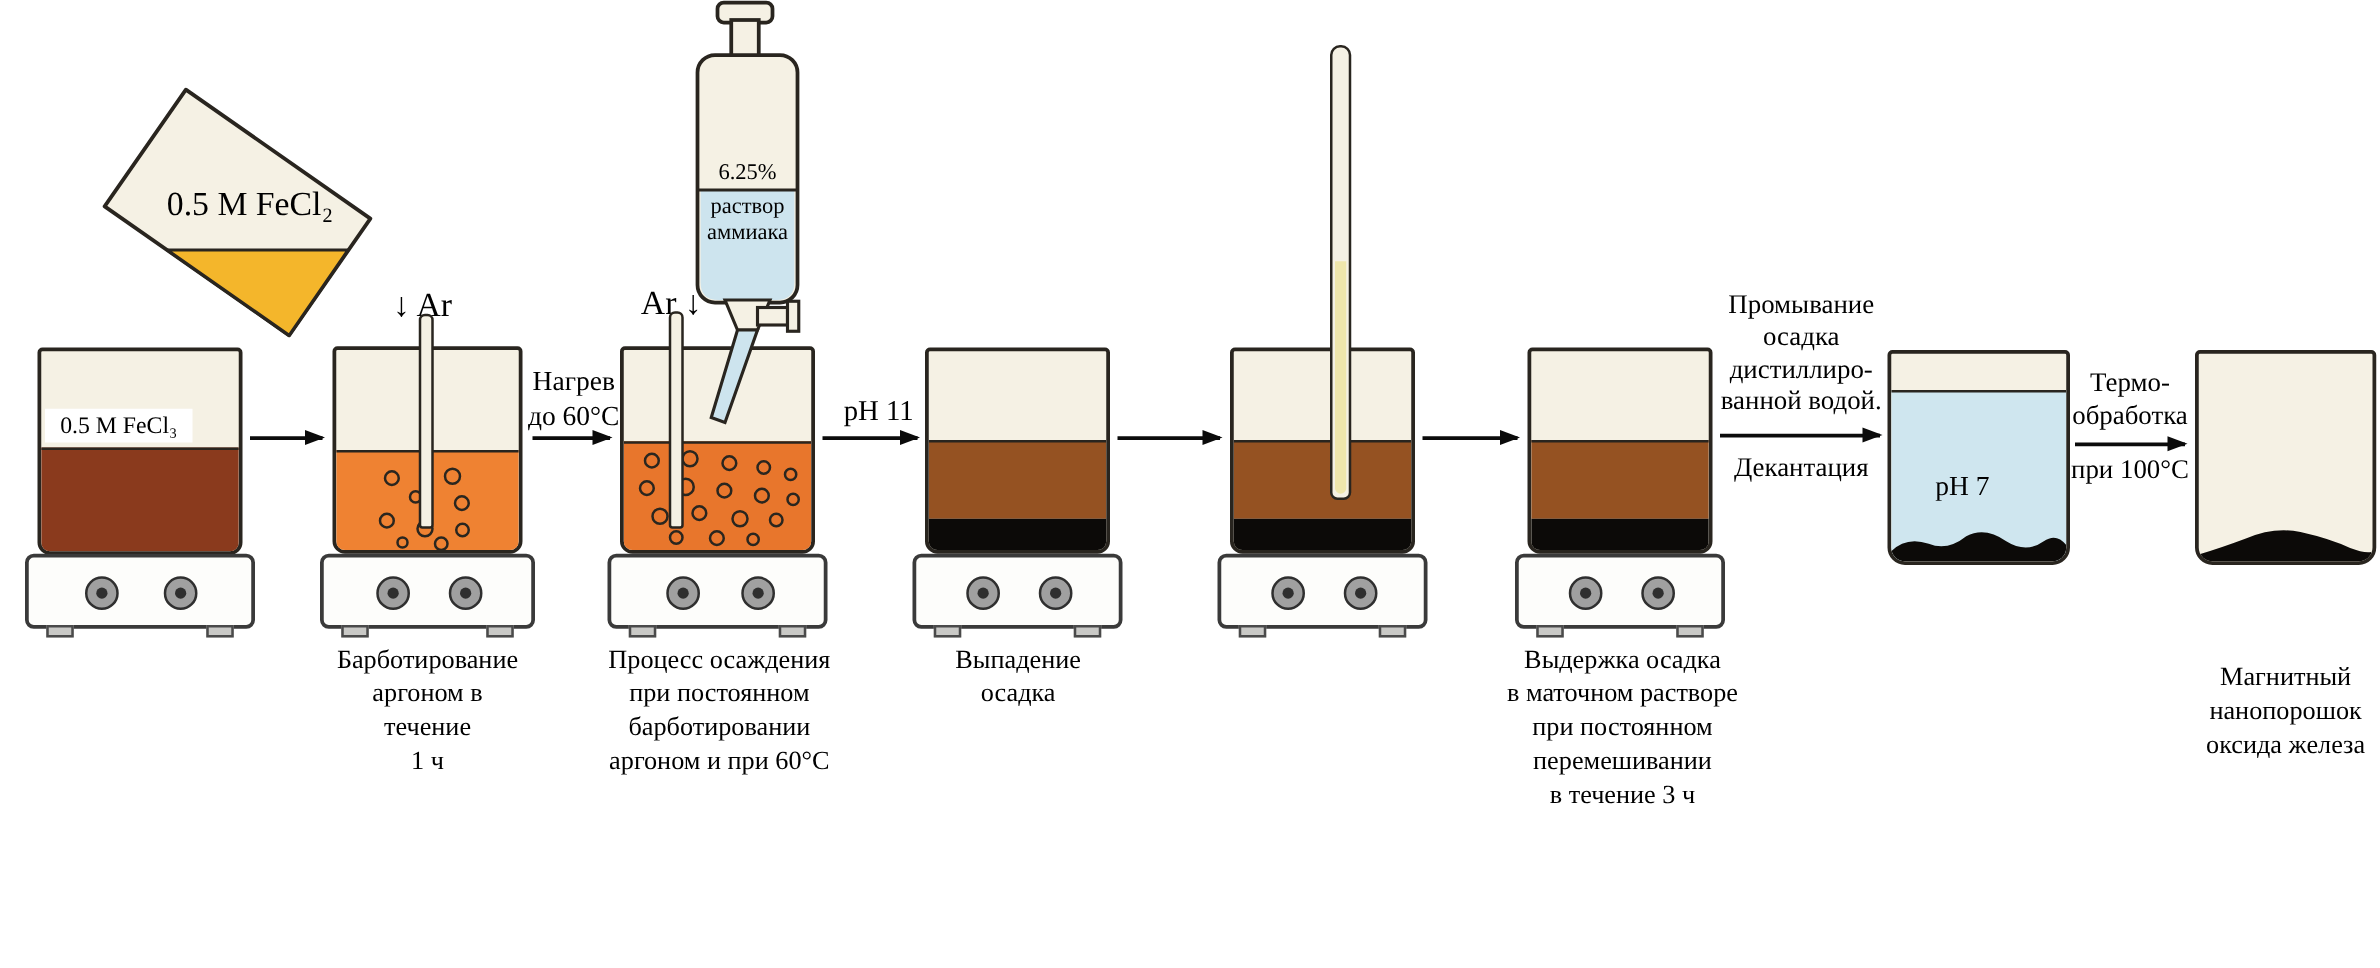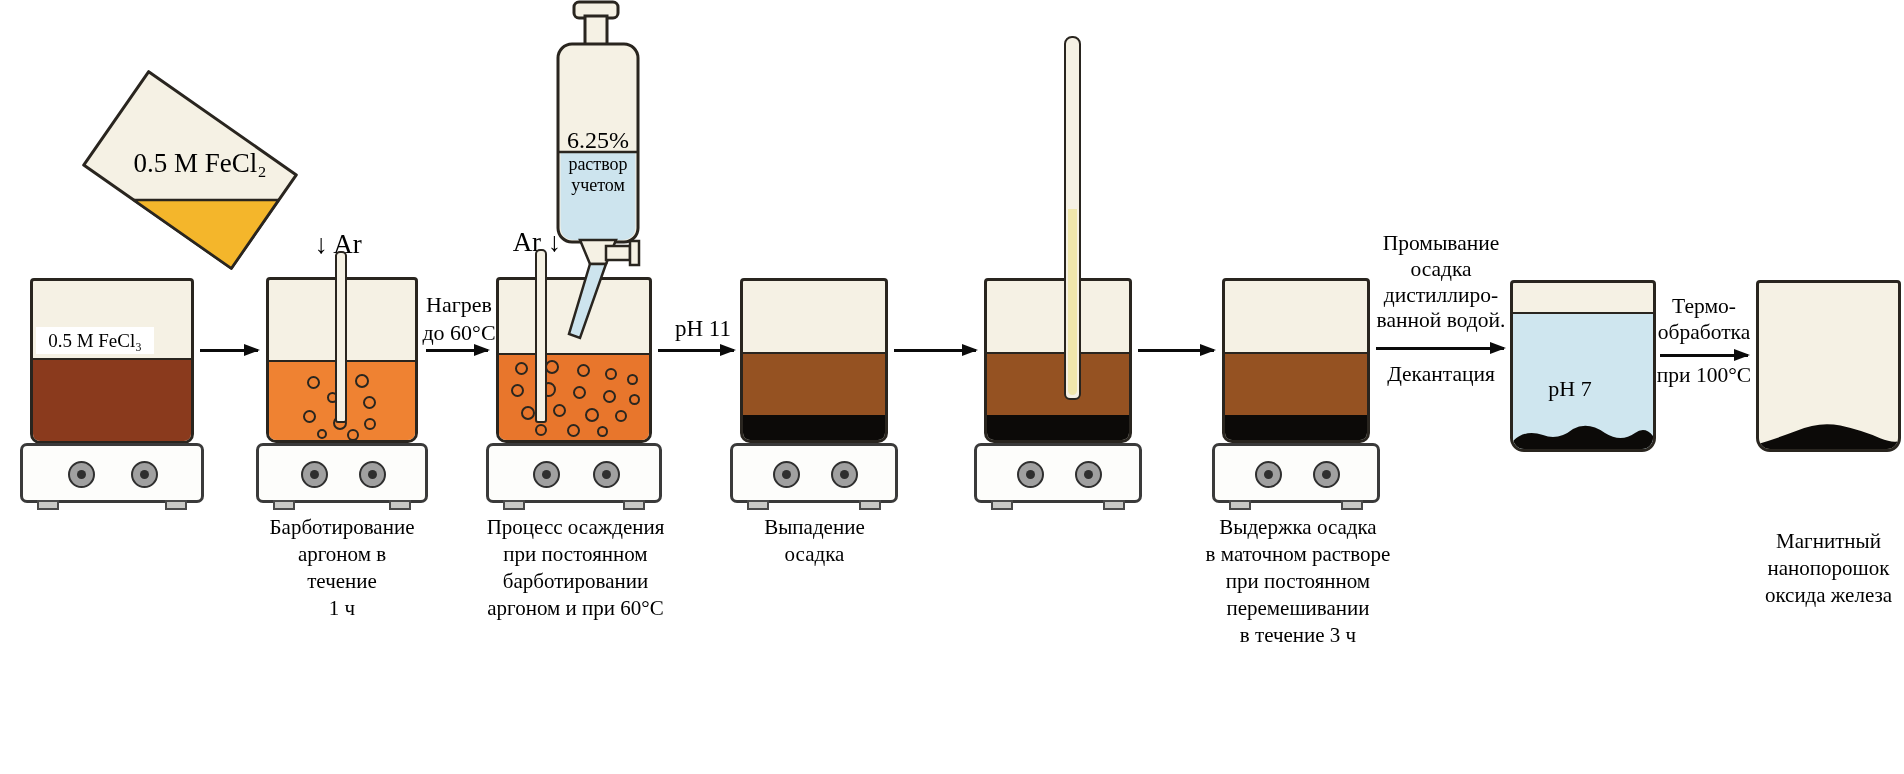--- a/index.html
+++ b/index.html
@@ -112,23 +112,23 @@
     <rect x="34" y="2" width="44" height="16" rx="5" stroke="#29251f" stroke-width="3" style="fill: rgb(245, 241, 228);"></rect>
     <rect x="45" y="16" width="22" height="30" stroke="#29251f" stroke-width="3" style="fill: rgb(245, 241, 228);"></rect>
     <rect x="18" y="44" width="80" height="198" rx="14" stroke="#29251f" stroke-width="3" style="fill: rgb(245, 241, 228);"></rect>
     <path d="M20.5 152 L95.5 152 L95.5 226 Q95.5 240 81 240 L35 240 Q20.5 240 20.5 226 Z" style="fill: rgb(205, 228, 238);"></path>
     <line x1="19" y1="152" x2="97" y2="152" stroke="#29251f" stroke-width="2.5"></line>
     <polygon points="40,240 76,240 66,264 50,264" stroke="#29251f" stroke-width="2.5" style="fill: rgb(245, 241, 228);"></polygon>
     <rect x="66" y="246" width="24" height="14" stroke="#29251f" stroke-width="2.5" style="fill: rgb(245, 241, 228);"></rect>
     <rect x="90" y="241" width="9" height="24" stroke="#29251f" stroke-width="2.5" style="fill: rgb(245, 241, 228);"></rect>
     <polygon points="50,264 66,264 40,338 29,334" stroke="#29251f" stroke-width="2.5" style="fill: rgb(205, 228, 238);"></polygon>
   </svg>
-  <div class="note" style="left:558px;top:127px;width:80px;font-size:24px">6.25%</div>
+  <div class="note" style="left:558px;top:127px;width:80px;font-size:18px">6.25%</div>
   <div class="note" style="left:556px;top:154px;width:84px;font-size:18px;line-height:1.18">раствор
-учетом</div>
+аммиака</div>
 
   <div class="stirrer" style="left:486px;top:443px;width:176px;height:60px">
     <div class="knob" style="left:44px;top:15px"></div>
     <div class="knob" style="left:104px;top:15px"></div>
     <div class="foot" style="left:14px"></div>
     <div class="foot" style="right:14px"></div>
   </div>
   <div class="caption" style="left:478px;top:514px;width:195px">Процесс осаждения
 при постоянном
 барботировании

